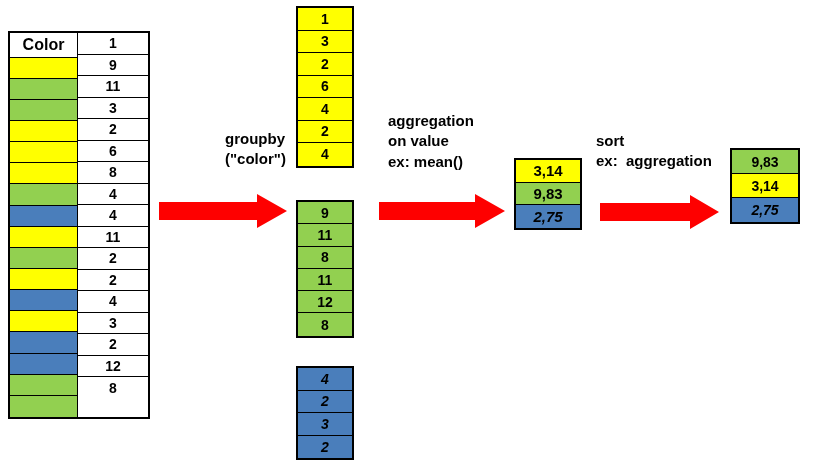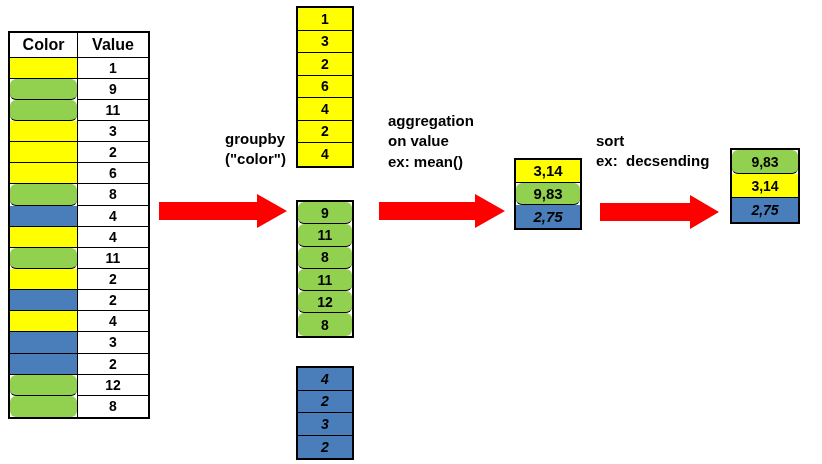--- a/index.html
+++ b/index.html
@@ -28,21 +28,21 @@
     display: flex;
     align-items: center;
     justify-content: center;
     font-weight: bold;
     color: #000000;
     line-height: 1;
   }
   .cell:last-child { border-bottom: none; }
 
   .sw-yellow { background: #ffff00; }
-  .sw-green  { background: #92d050; border-radius: 6px; }
+  .sw-green  { background: #92d050; }
   .sw-blue   { background: #4a7ebb; font-style: italic; }
   .sw-white  { background: #ffffff; }
 
   
   #source-table {
     left: 8px;
     top: 31px;
     width: 142px;
     height: 388px;
     display: flex;
@@ -136,21 +136,20 @@
       <div class="cell sw-green"></div>
       <div class="cell sw-yellow"></div>
       <div class="cell sw-blue"></div>
       <div class="cell sw-yellow"></div>
       <div class="cell sw-blue"></div>
       <div class="cell sw-blue"></div>
       <div class="cell sw-green"></div>
       <div class="cell sw-green"></div>
     </div>
   <div class="tcol right">
-    <div class="cell hdr sw-white">Value</div>
 
   <div class="cell sw-white">1</div>
       <div class="cell sw-white">9</div>
       <div class="cell sw-white">11</div>
       <div class="cell sw-white">3</div>
       <div class="cell sw-white">2</div>
       <div class="cell sw-white">6</div>
       <div class="cell sw-white">8</div>
       <div class="cell sw-white">4</div>
       <div class="cell sw-white">4</div>
@@ -211,19 +210,19 @@
     <div class="cell sw-green">9,83</div>
     <div class="cell sw-blue">2,75</div>
   </div>
 
 <div class="arrow" id="arrow-3">
   <svg viewBox="0 0 119 34" preserveAspectRatio="none" aria-hidden="true">
     <polygon points="0,8 90,8 90,0 119,17 90,34 90,26 0,26" fill="#fe0000"></polygon>
   </svg>
 </div>
 <div class="step-label" id="label-sort">sort
-ex:  decsending</div>
+ex:  aggregation</div>
 
 <div class="col" id="sorted-col">
     <div class="cell sw-green">9,83</div>
     <div class="cell sw-yellow">3,14</div>
     <div class="cell sw-blue">2,75</div>
   </div>
 
 </body></html>

